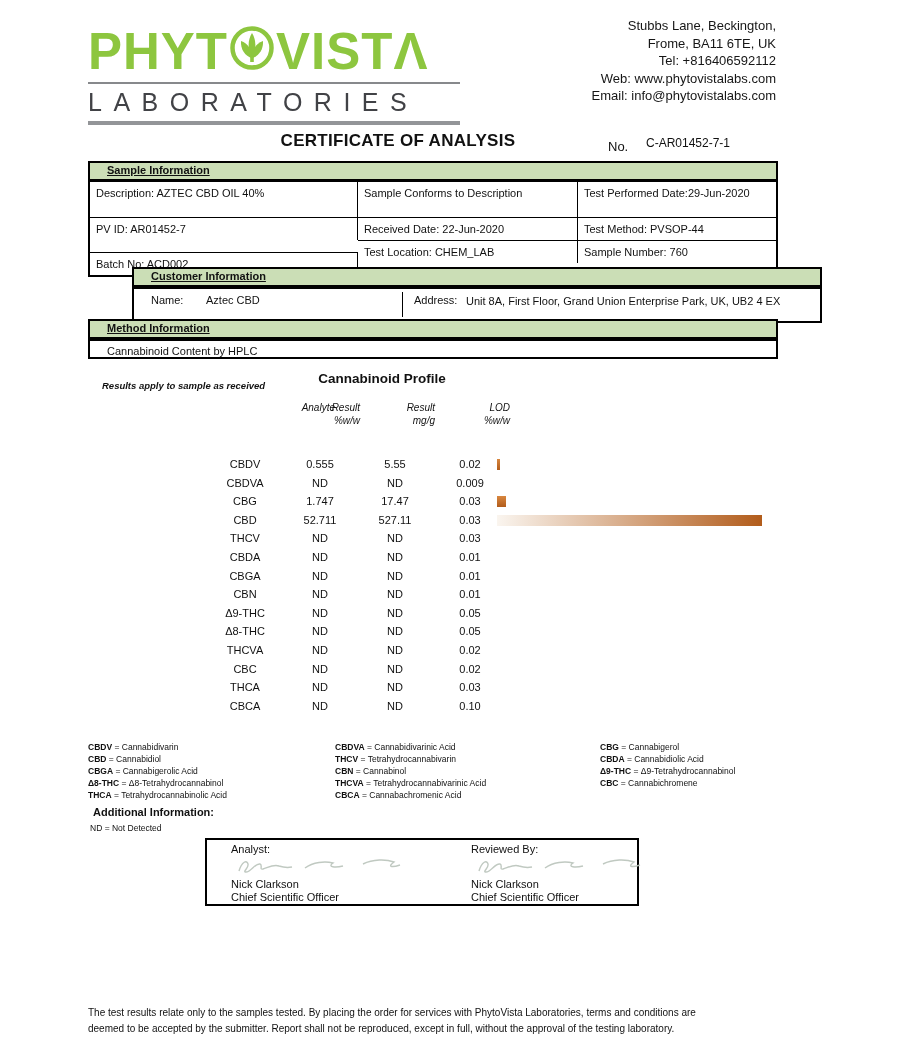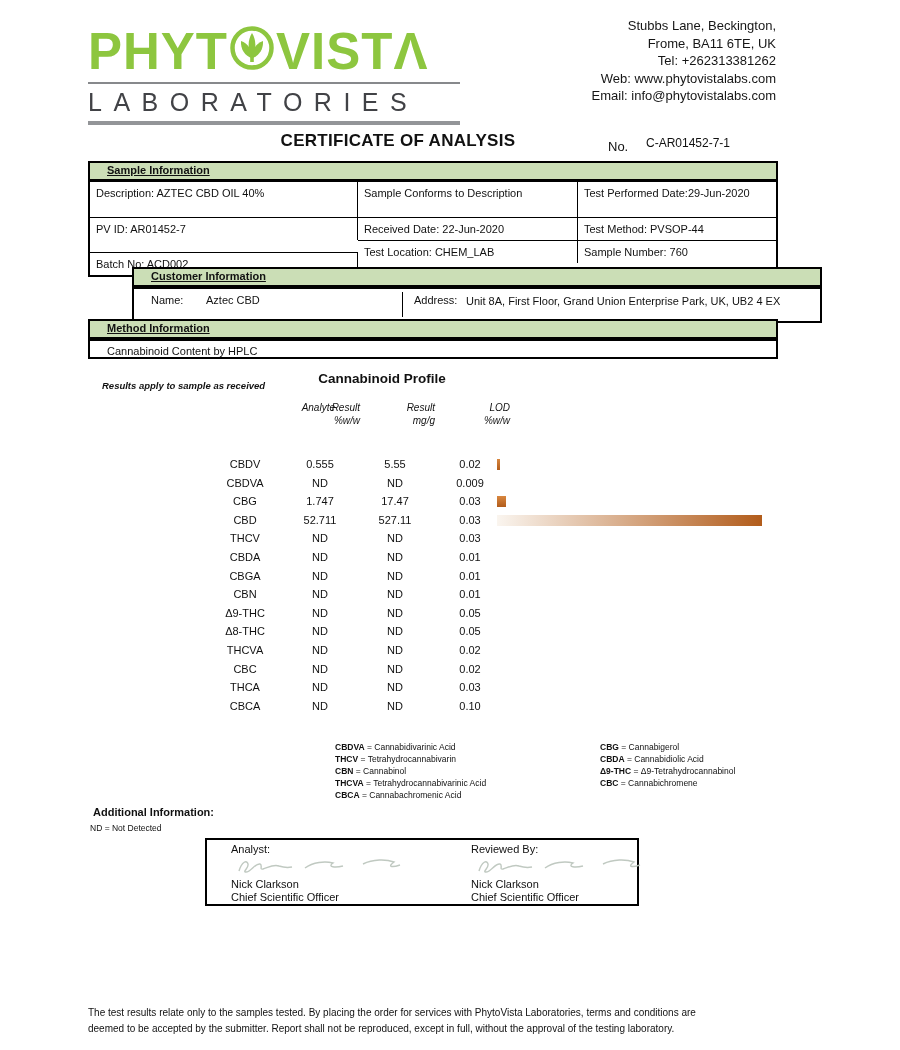--- a/index.html
+++ b/index.html
@@ -112,21 +112,21 @@
       <span class="lambda">Λ</span>
     </div>
     <div class="logo-line1"></div>
     <div class="logo-sub">LABORATORIES</div>
     <div class="logo-line2"></div>
   </div>
 
   <div id="contact">
     <div>Stubbs Lane, Beckington,</div>
     <div>Frome, BA11 6TE, UK</div>
-    <div>Tel: +262313381262</div>
+    <div>Tel: +816406592112</div>
     <div>Web: www.phytovistalabs.com</div>
     <div>Email: info@phytovistalabs.com</div>
   </div>
 
   <div id="coa-title">CERTIFICATE OF ANALYSIS</div>
   <div id="coa-no-label">No.</div>
   <div id="coa-number">C-AR01452-7-1</div>
 
   <div class="section" style="top:161px;border-radius:13px;">
     <div class="band">Sample Information</div>
@@ -255,20 +255,27 @@
         <span class="pcell c-lod">0.03</span>
       </div>
       <div class="prow">
         <span class="pcell c-an">CBCA</span>
         <span class="pcell c-pct">ND</span>
         <span class="pcell c-mgg">ND</span>
         <span class="pcell c-lod">0.10</span>
       </div>
     </div>
 
+  <div class="legend-col" id="legend-col-1">
+      <div class="lg-item"><b>CBDV</b> = Cannabidivarin</div>
+      <div class="lg-item"><b>CBD</b> = Cannabidiol</div>
+      <div class="lg-item"><b>CBGA</b> = Cannabigerolic Acid</div>
+      <div class="lg-item"><b>Δ8-THC</b> = Δ8-Tetrahydrocannabinol</div>
+      <div class="lg-item"><b>THCA</b> = Tetrahydrocannabinolic Acid</div>
+    </div>
   <div class="legend-col" id="legend-col-2">
       <div class="lg-item"><b>CBDVA</b> = Cannabidivarinic Acid</div>
       <div class="lg-item"><b>THCV</b> = Tetrahydrocannabivarin</div>
       <div class="lg-item"><b>CBN</b> = Cannabinol</div>
       <div class="lg-item"><b>THCVA</b> = Tetrahydrocannabivarinic Acid</div>
       <div class="lg-item"><b>CBCA</b> = Cannabachromenic Acid</div>
     </div>
   <div class="legend-col" id="legend-col-3">
       <div class="lg-item"><b>CBG</b> = Cannabigerol</div>
       <div class="lg-item"><b>CBDA</b> = Cannabidiolic Acid</div>

